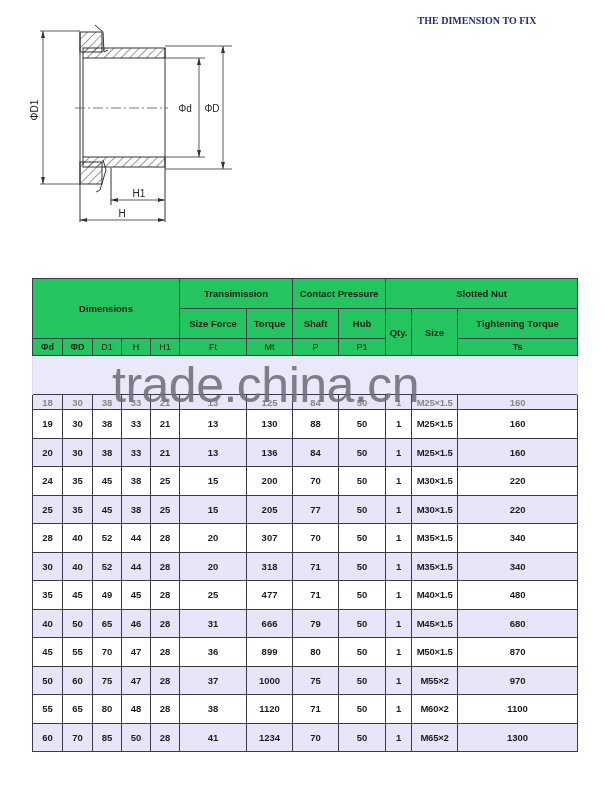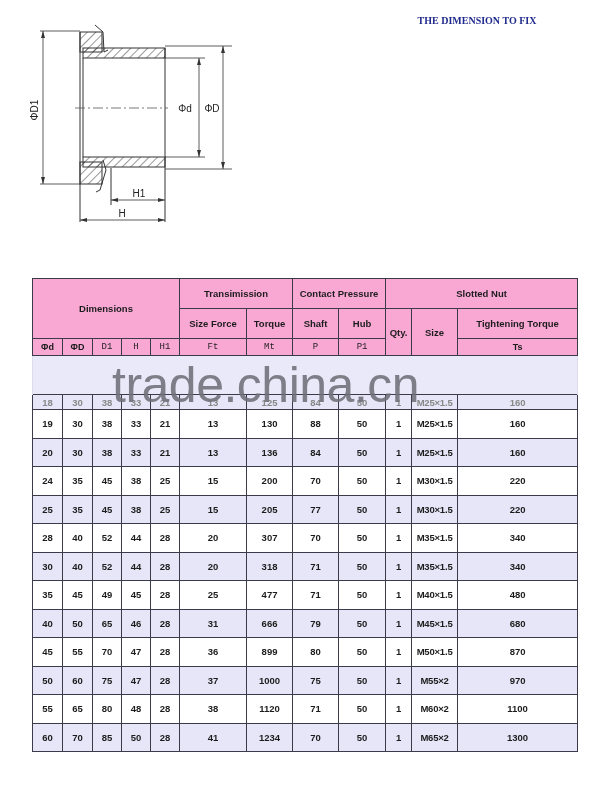--- a/index.html
+++ b/index.html
@@ -2,22 +2,22 @@
 <html><head>
 <meta charset="utf-8">
 <style>
   html, body { margin:0; padding:0; background:#ffffff; }
   body { width:610px; height:800px; position:relative; overflow:hidden; font-family:"Liberation Sans", sans-serif; }
   .drawing { position:absolute; left:0; top:0; width:320px; height:240px; }
   .note { position:absolute; left:372px; top:14px; width:210px; text-align:center; font-family:"Liberation Serif", serif; font-weight:bold; color:#1f2a8c; font-size:10px; line-height:14px; }
   .note div { white-space:nowrap; }
   table.spec { position:absolute; left:32px; top:278px; border-collapse:collapse; table-layout:fixed; width:545px; }
   table.spec td { border:1.5px solid #3a3a48; text-align:center; vertical-align:middle; font-size:9.5px; font-weight:bold; color:#1c1c1c; padding:0; overflow:hidden; white-space:nowrap; }
-  table.spec .hd td { background:#f9a8d4; }
-  table.spec .sym { font-family:Liberation Mono, monospace; font-weight:normal; font-size:9px; }
+  table.spec .hd td { background:#22c55e; }
+  table.spec .sym { font-family:Liberation Sans, sans-serif; font-weight:normal; font-size:9px; }
   table.spec .sym.bold { font-family:"Liberation Sans", sans-serif; font-weight:bold; }
   table.spec tr.odd td { background:#e6e6f8; }
   table.spec tr.even td { background:#ffffff; }
   table.spec tr.data td { height:27.5px; font-size:9.5px; }
   table.spec td.size { font-weight:bold; font-size:9px; letter-spacing:-0.2px; }
   table.spec tr.wm td { height:38px; background:#e9e9fa; border-top:none; border-bottom:none; border-left-color:#dcdcec; border-right-color:#dcdcec; }
   .watermark { position:absolute; left:112px; top:356px; font-size:50px; color:rgba(110,110,120,0.88); letter-spacing:-0.5px; font-family:"Liberation Sans", sans-serif; }
 </style>
 </head>
 <body>

